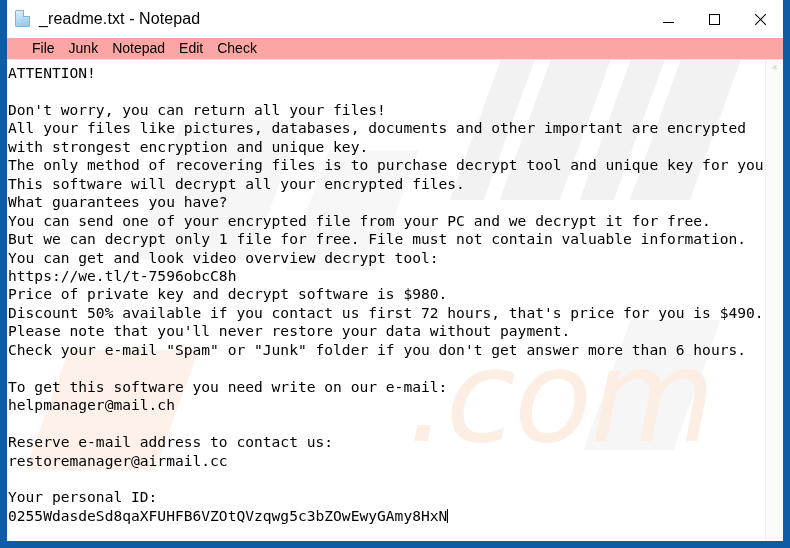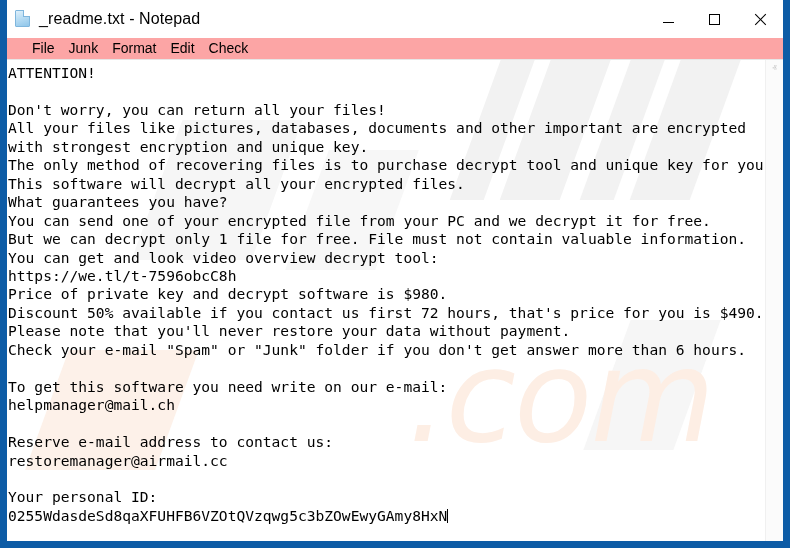--- a/index.html
+++ b/index.html
@@ -243,21 +243,21 @@
       </div>
       <div class="wbtn" id="close-button">
         <span class="glyph-close"></span>
       </div>
     </div>
   </div>
 
   <div id="menubar">
     <div class="menu-item">File</div>
     <div class="menu-item">Junk</div>
-    <div class="menu-item">Format</div>
+    <div class="menu-item">Notepad</div>
     <div class="menu-item">Edit</div>
     <div class="menu-item">Check</div>
   </div>
 
   <div id="editor-row">
 
     <div id="textarea">
 
       <div id="watermark">
         <div class="wm-slash" style="left:470px; top:-10px;  width:34px;  height:150px;"></div>

